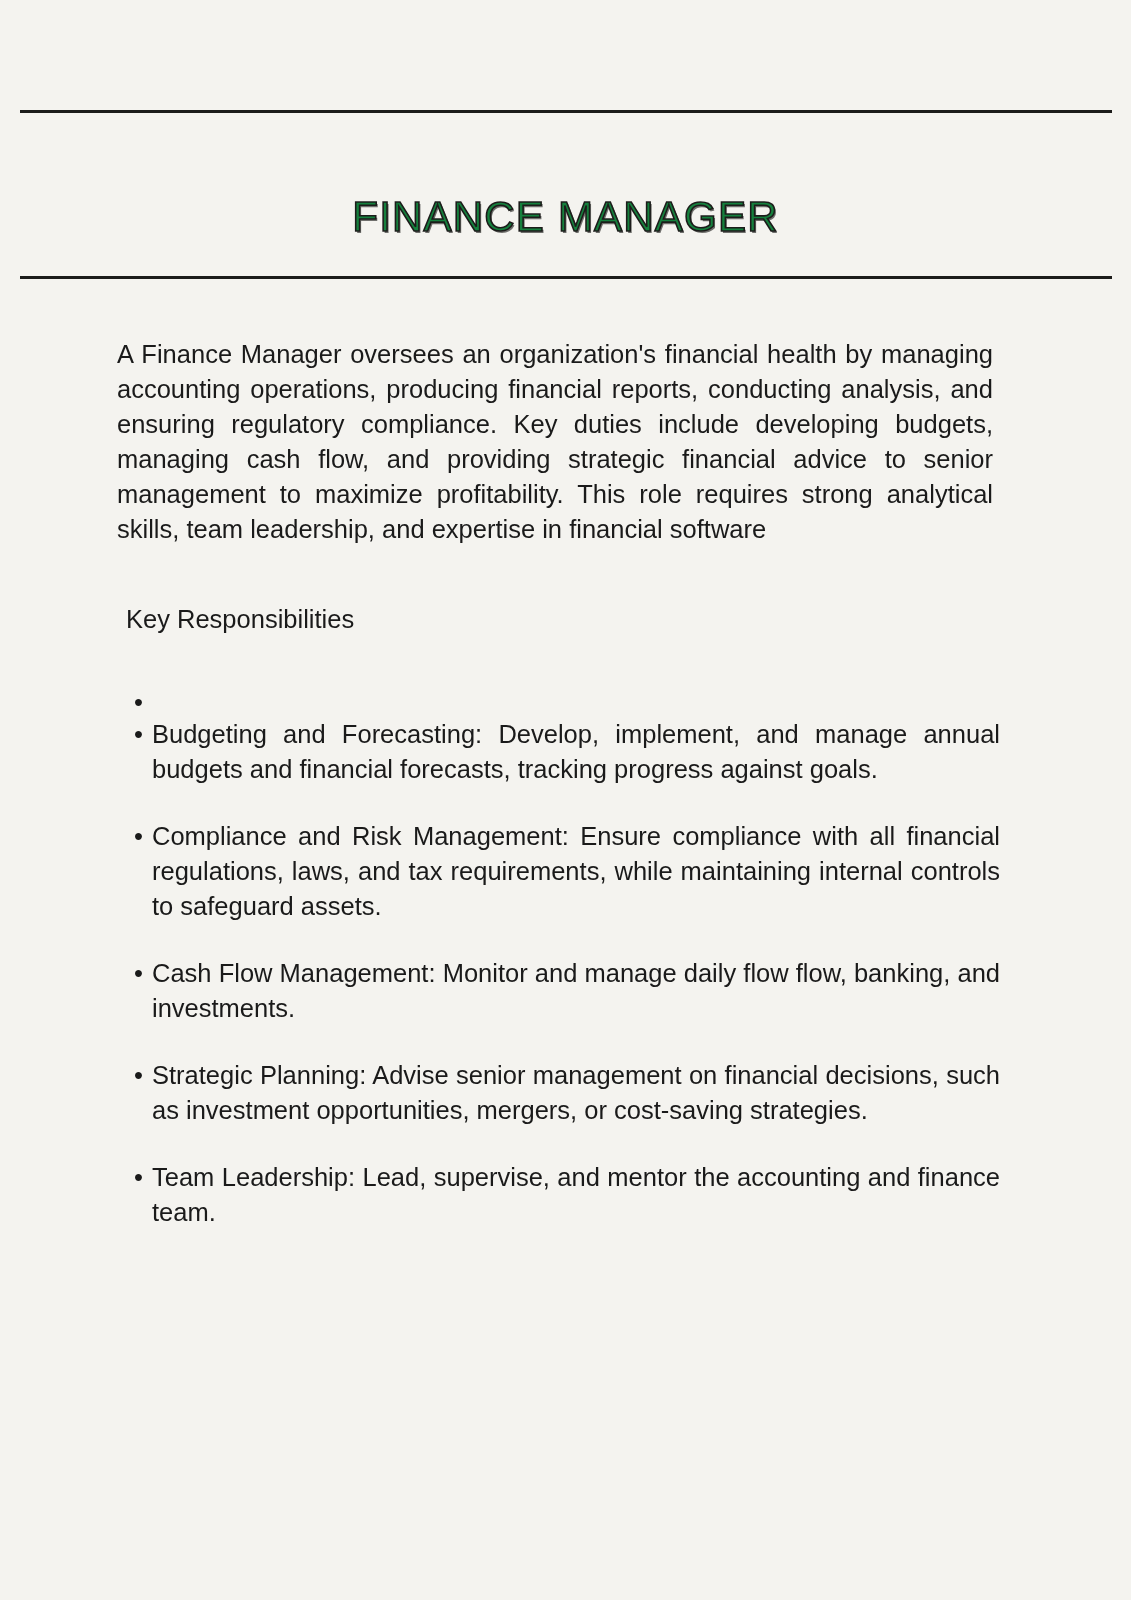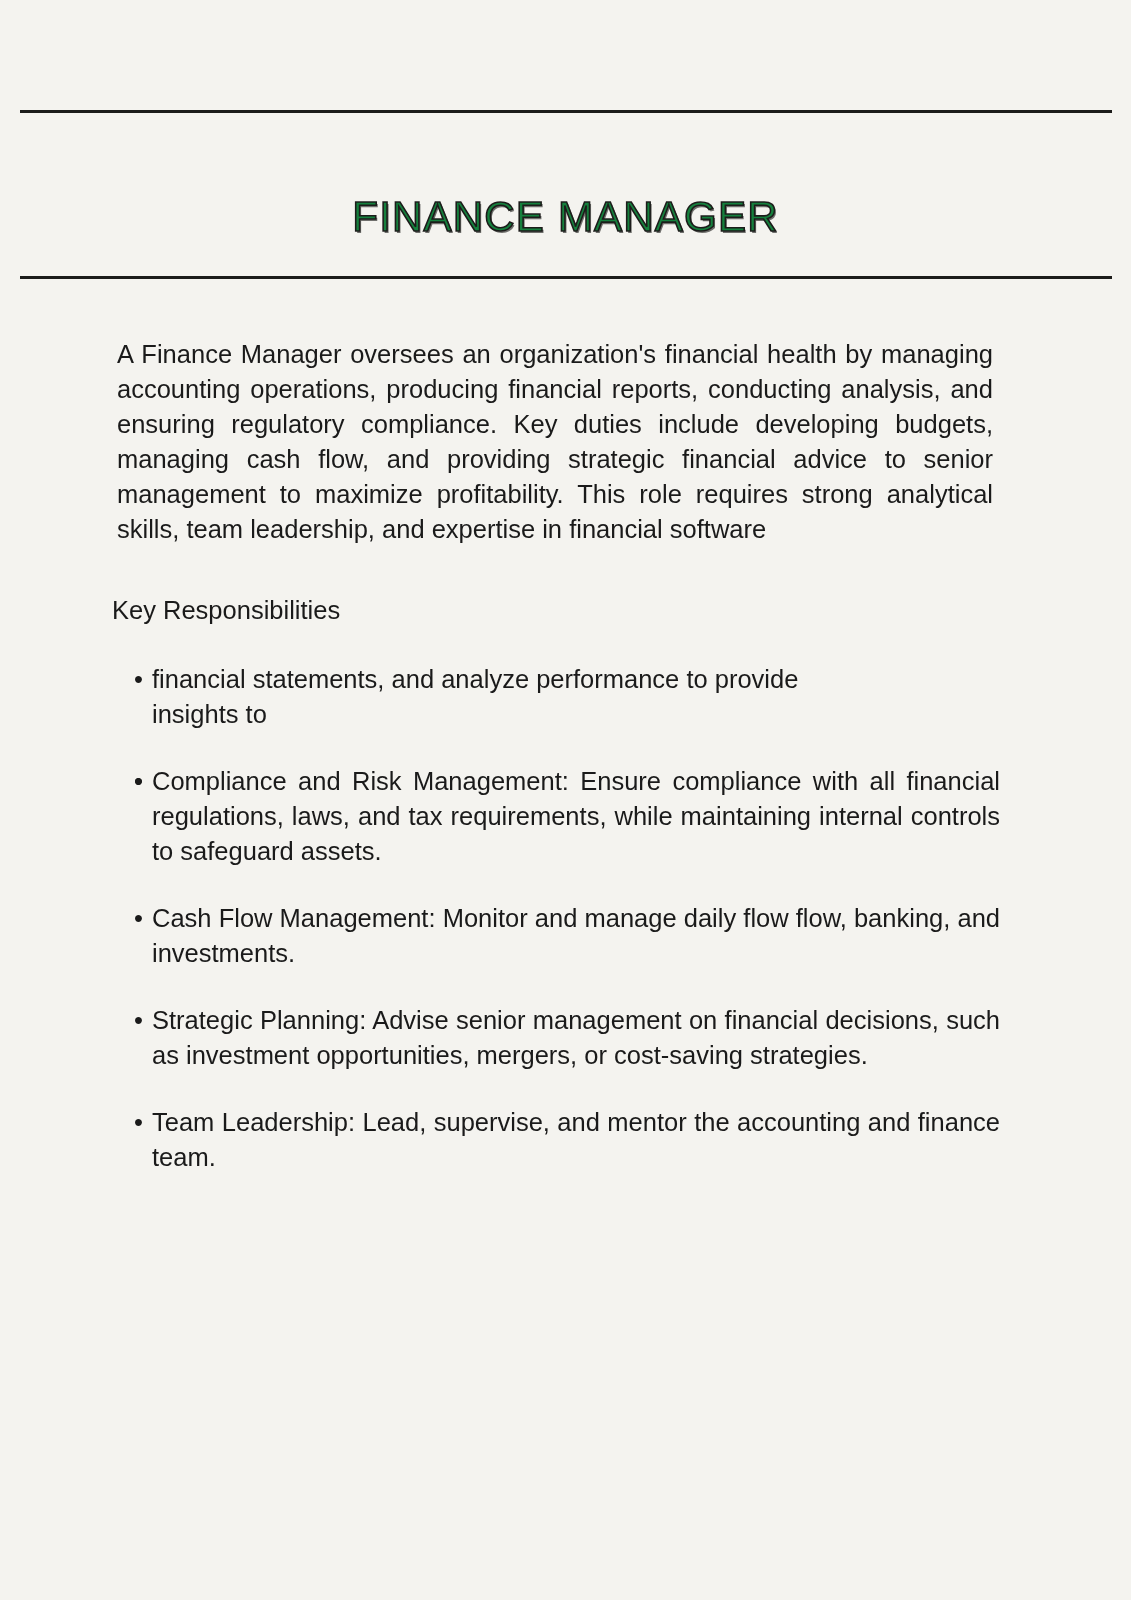--- a/index.html
+++ b/index.html
@@ -64,21 +64,21 @@
     text-align: justify;
     text-justify: inter-word;
     margin: 7px;
     color: #1a1a1a;
     font-weight: 400;
   }
 
   .section-heading {
     font-size: 25.5px;
     line-height: 35px;
-    margin: 2px;
+    margin: 16px;
     padding-top: 39px;
     font-weight: 400;
     color: #1a1a1a;
     text-align: left;
   }
 
   .bullet-list {
     list-style: none;
     margin: 0;
     padding: 0;
@@ -134,25 +134,25 @@
   <div class="content">
 
     <p class="intro">A Finance Manager oversees an organization's financial health by managing accounting operations, producing financial reports, conducting analysis, and ensuring regulatory compliance. Key duties include developing budgets, managing cash flow, and providing strategic financial advice to senior management to maximize profitability. This role requires strong analytical skills, team leadership, and expertise in financial software</p>
 
     <h2 class="section-heading">Key Responsibilities</h2>
 
     <ul class="bullet-list">
 
       <li class="bullet-item raw">
         <span class="dot">•</span>
-        <span class="line-2"><span>financial statements, and analyze performance to provide</span><span class="gap"></span><span>insights to</span></span>
       </li>
 
       <li class="bullet-item">
         <span class="dot">•</span>
+        <span>Budgeting and Forecasting: Develop, implement, and manage annual budgets and financial forecasts, tracking progress against goals.</span>
       </li>
 
       <li class="bullet-item">
         <span class="dot">•</span>
         <span>Compliance and Risk Management: Ensure compliance with all financial regulations, laws, and tax requirements, while maintaining internal controls to safeguard assets.</span>
       </li>
 
       <li class="bullet-item">
         <span class="dot">•</span>
         <span>Cash Flow Management: Monitor and manage daily flow flow, banking, and investments.</span>

